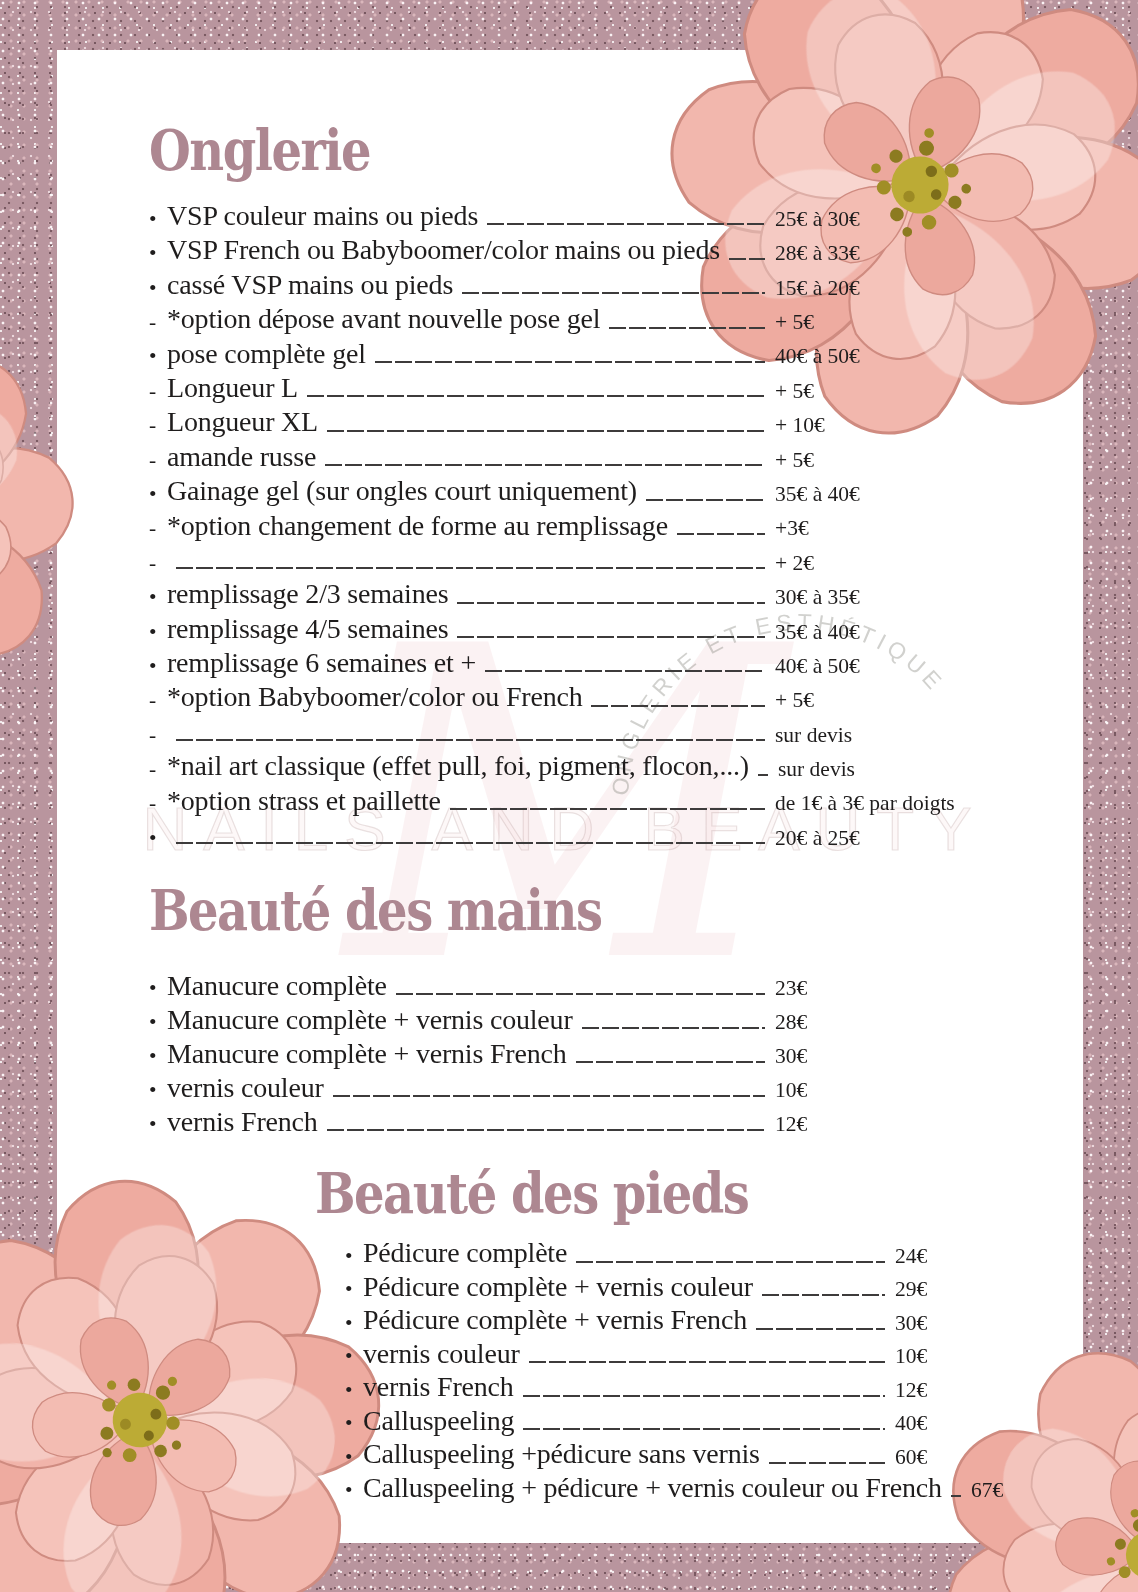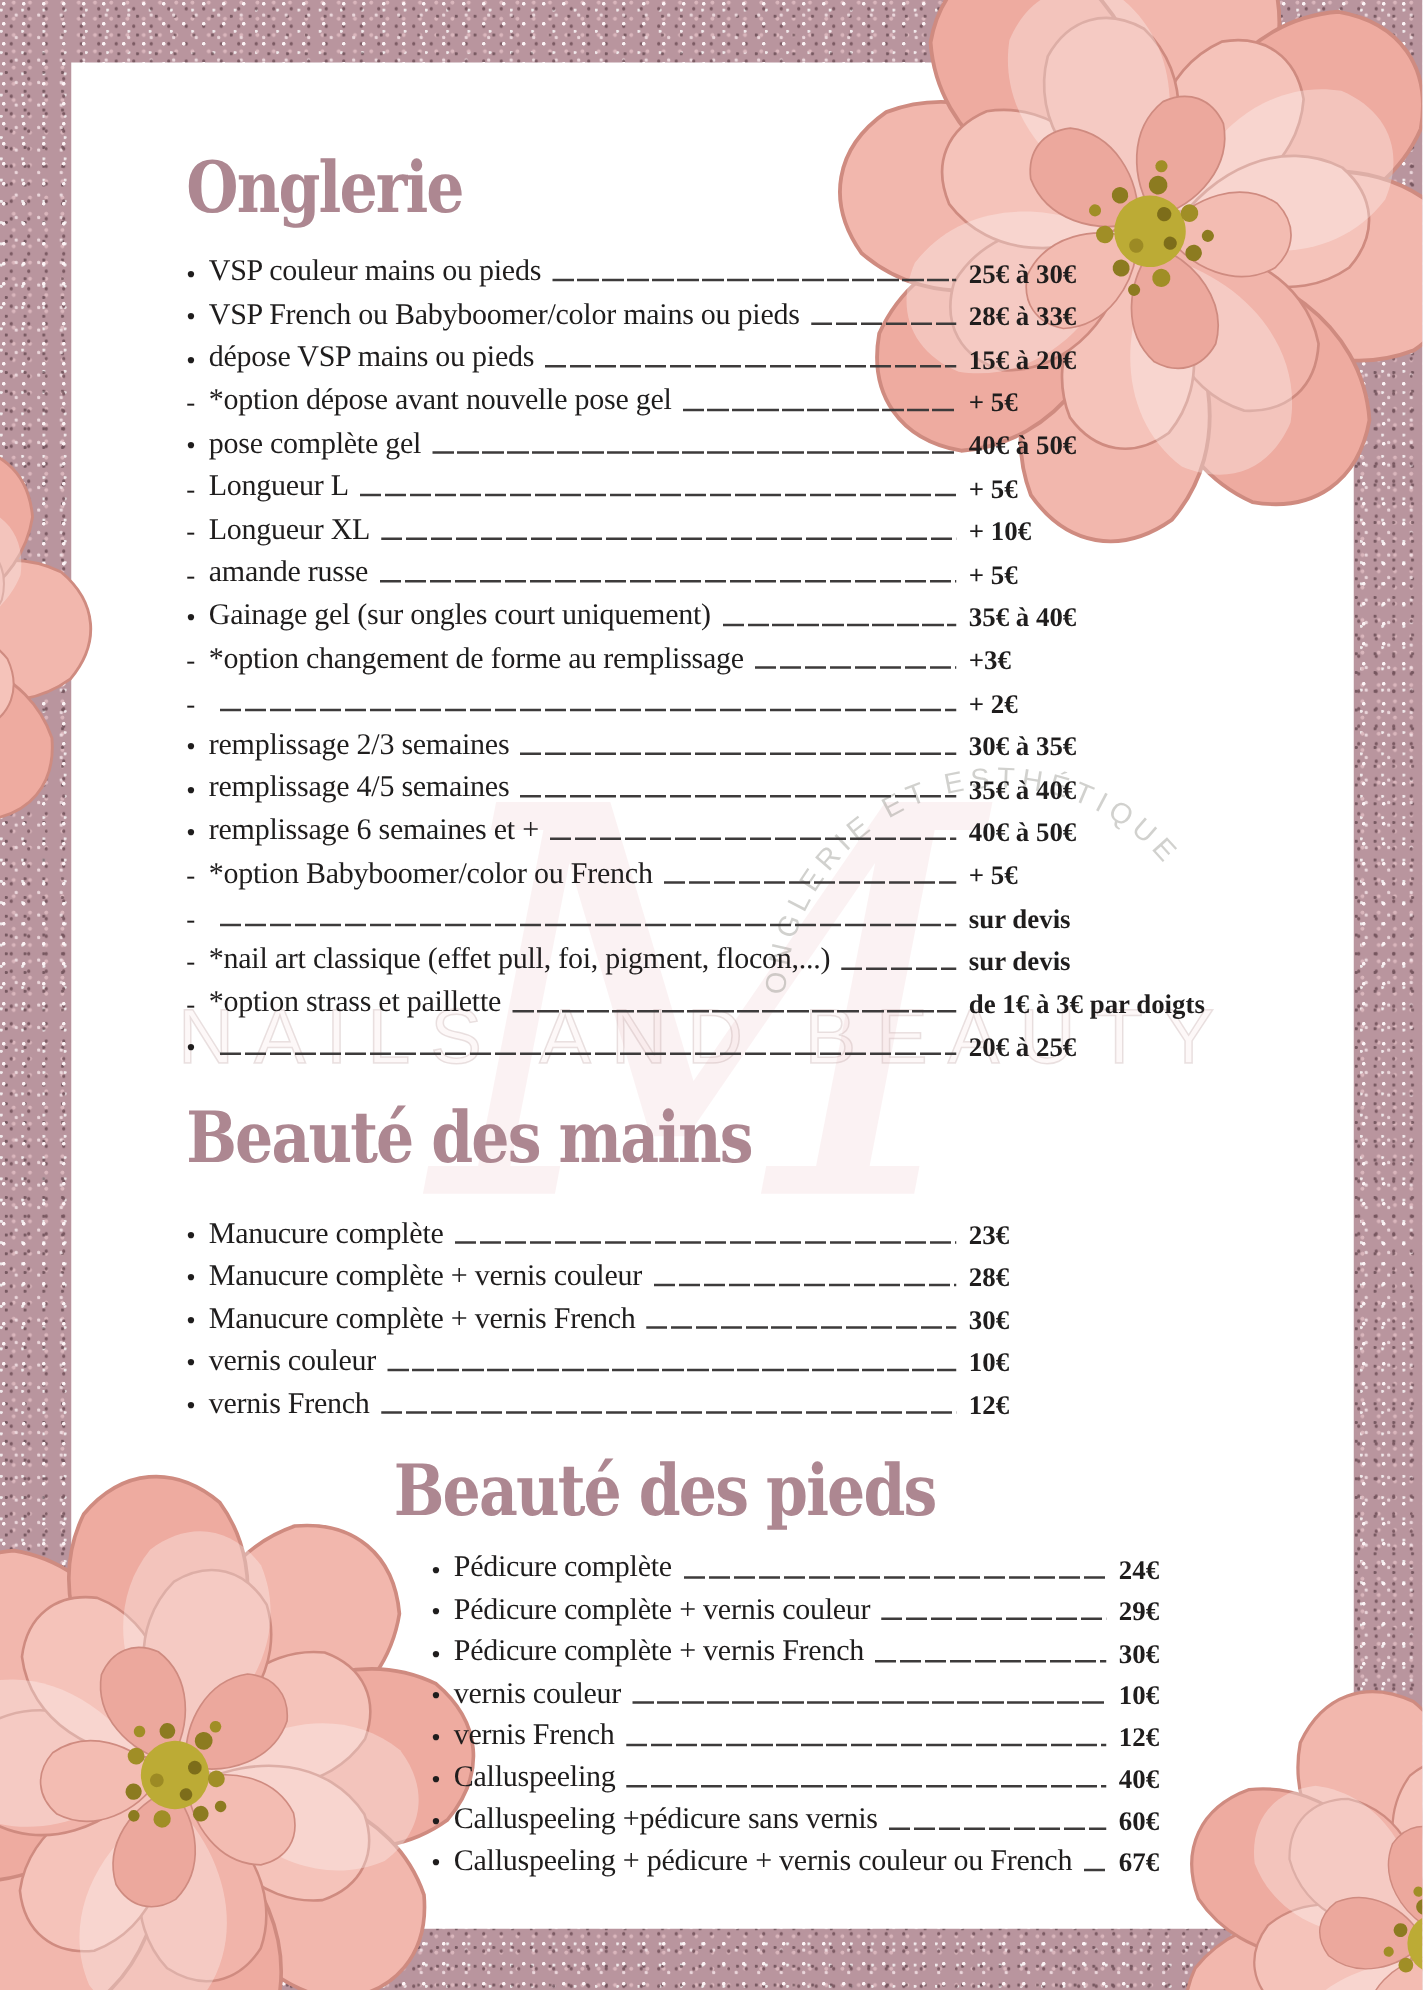--- a/index.html
+++ b/index.html
@@ -41,26 +41,26 @@
   .list{position:absolute;}
   #list-0{left:92px;top:146px;width:848px;}
   #list-1{left:92px;top:916px;width:848px;}
   #list-2{left:288px;top:1184px;width:622px;}
 
   .row{display:flex;align-items:flex-end;color:#1f1d1d;}
   #list-0 .row{height:34.4px;}
   #list-1 .row{height:34px;}
   #list-2 .row{height:33.5px;}
   .marker{flex:0 0 18px;font-size:21.5px;line-height:1.05;}
-  .label{white-space:nowrap;font-size:24px;line-height:1.05;letter-spacing:-0.2px;}
+  .label{white-space:nowrap;font-size:28px;line-height:1.05;letter-spacing:-0.2px;}
   .leader{
     flex:1;min-width:10px;height:2px;margin:0 10px 5px 9px;
     background:repeating-linear-gradient(90deg,#3d3b3b 0 17px,rgba(0,0,0,0) 17px 20px);
   }
-  .price{font-weight:700;font-size:21.5px;line-height:1.05;white-space:nowrap;}
+  .price{font-weight:400;font-size:21.5px;line-height:1.05;white-space:nowrap;}
   #list-0 .price,#list-1 .price{flex:0 0 222px;}
   #list-2 .price{flex:0 0 72px;margin-top:19px;}
 </style>
 </head>
 <body>
 
 <div class="page">
 
   <div class="content-box"></div>
 
@@ -144,21 +144,21 @@
           <span class="price">25€ à 30€</span>
         </div>
         <div class="row">
           <span class="marker">•</span>
           <span class="label">VSP French ou Babyboomer/color mains ou pieds</span>
           <span class="leader"></span>
           <span class="price">28€ à 33€</span>
         </div>
         <div class="row">
           <span class="marker">•</span>
-          <span class="label">dépose VSP mains ou pieds</span>
+          <span class="label">cassé VSP mains ou pieds</span>
           <span class="leader"></span>
           <span class="price">15€ à 20€</span>
         </div>
         <div class="row">
           <span class="marker">-</span>
           <span class="label">*option dépose avant nouvelle pose gel</span>
           <span class="leader"></span>
           <span class="price">+ 5€</span>
         </div>
         <div class="row">

